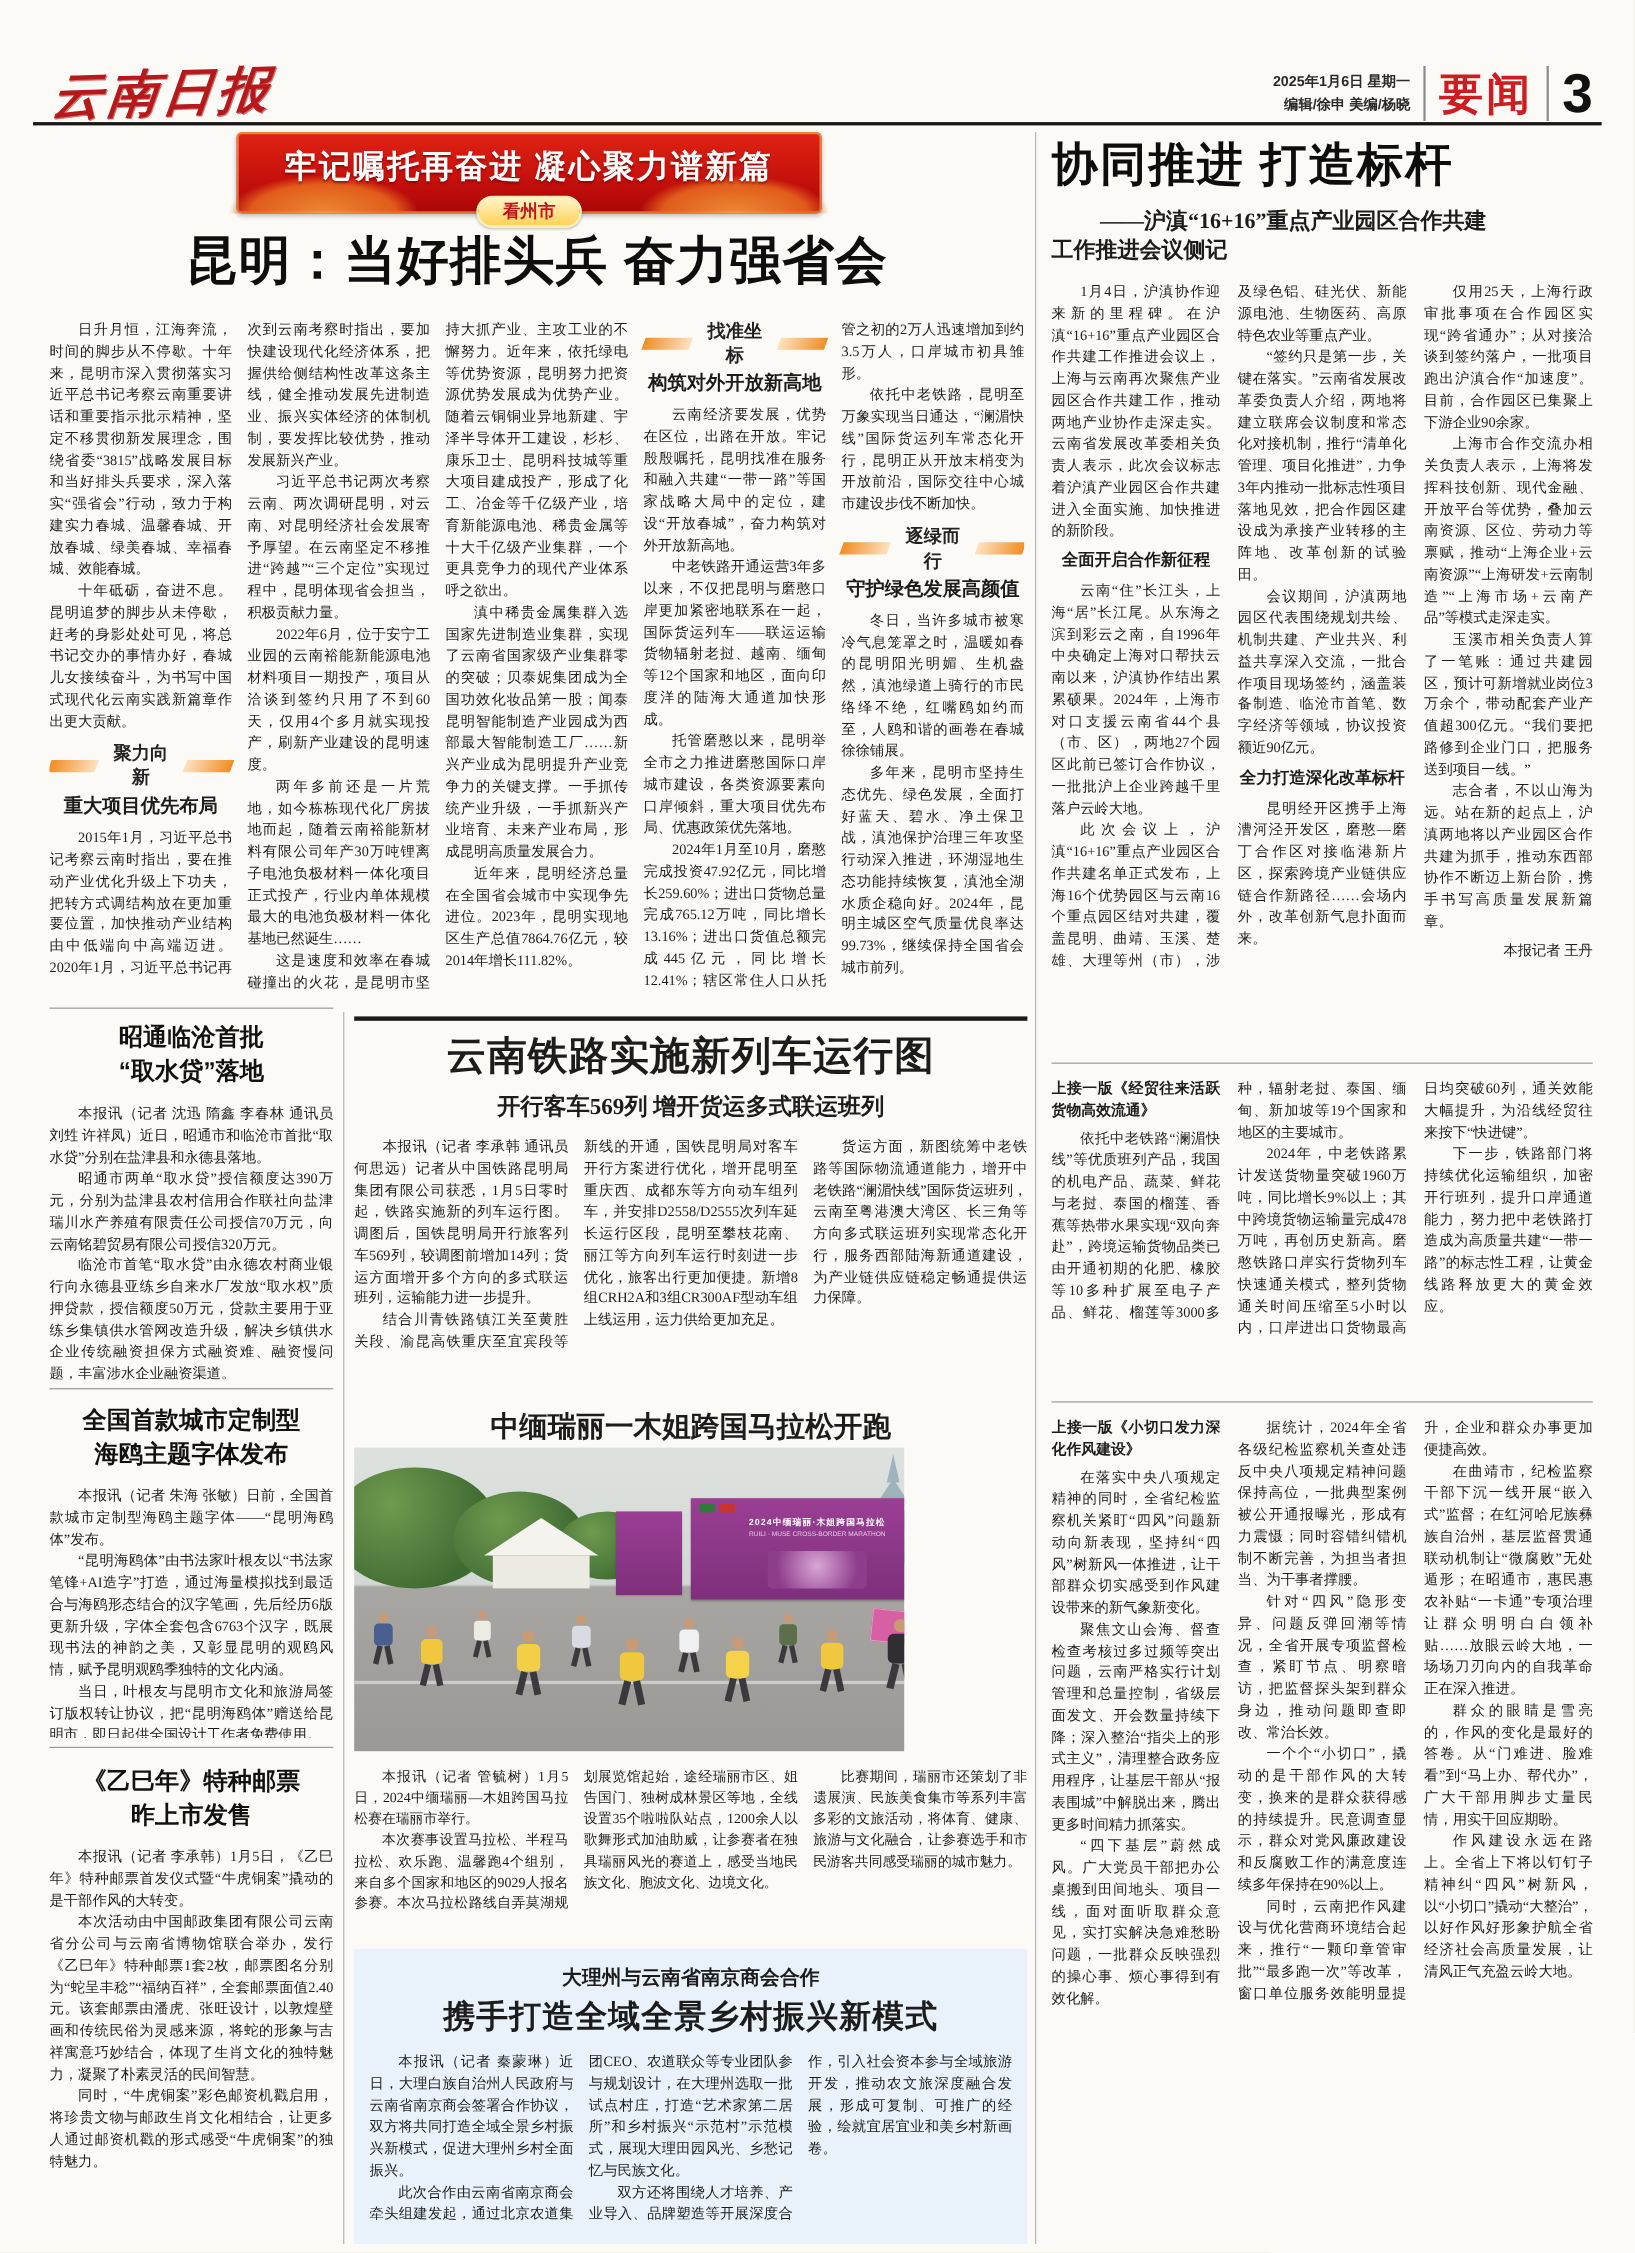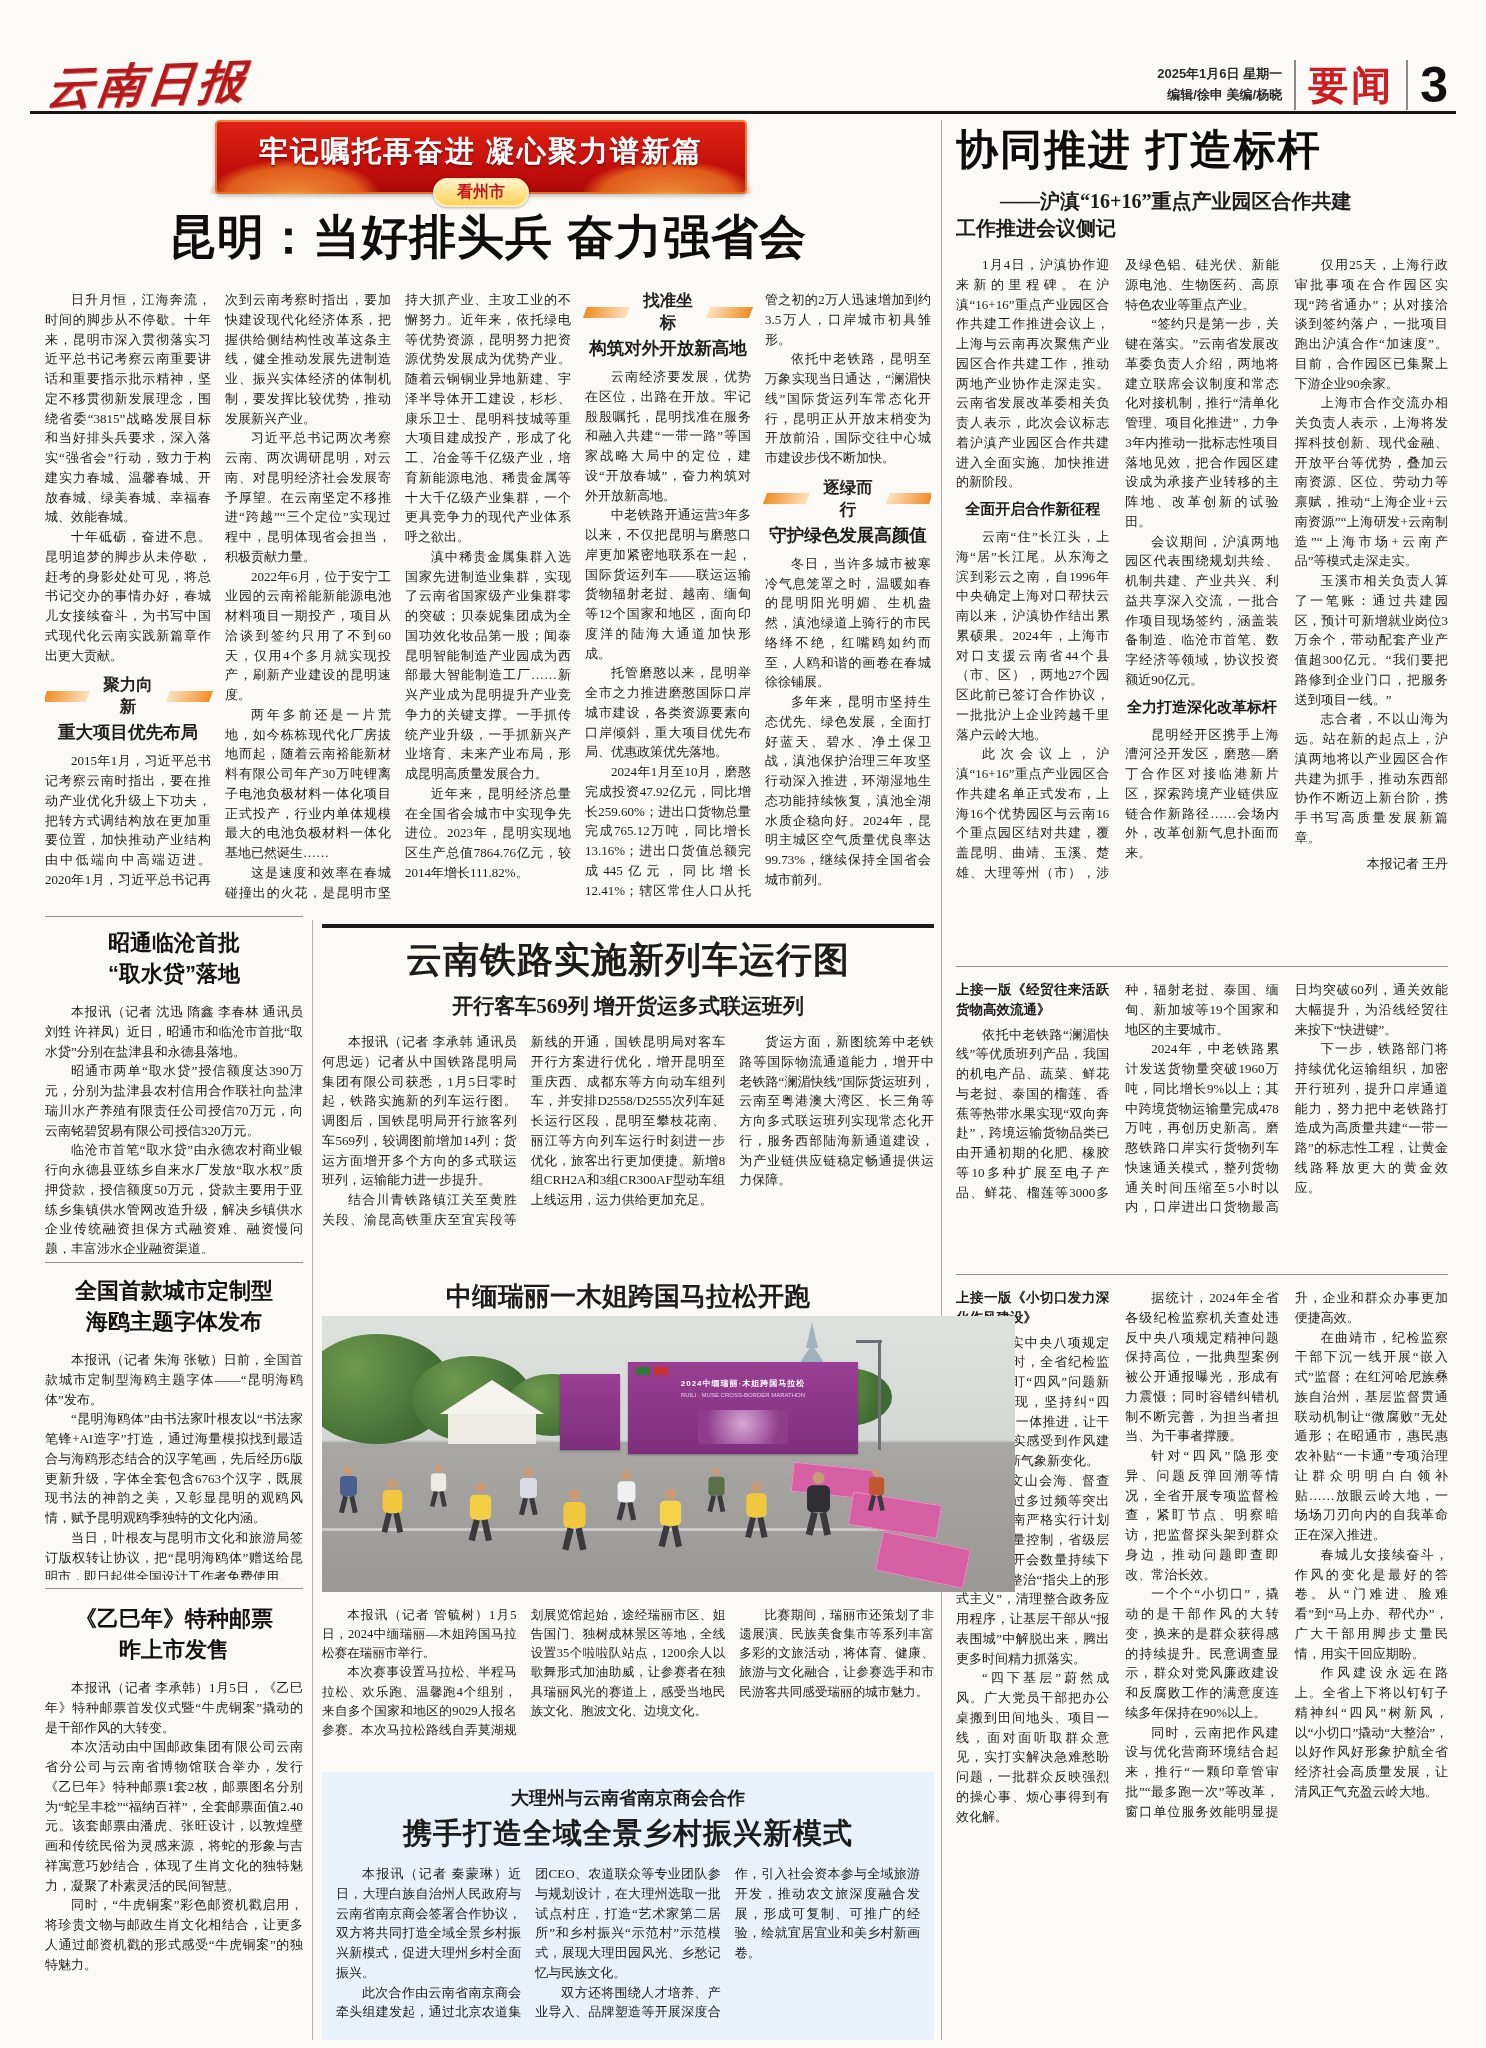--- a/index.html
+++ b/index.html
@@ -60,21 +60,21 @@
   .brief-head{left:45px;width:258px;text-align:center;font-size:22px;font-weight:900;line-height:1.4;
               font-family:"Liberation Sans","DejaVu Sans",sans-serif;color:#111;}
   .brief-body{left:45px;width:258px;overflow:hidden;}
   
   .rail{left:322px;top:936px;width:612px;}
   .rail-headline{text-align:center;font-size:36px;font-weight:900;letter-spacing:1px;}
   .rail-subhead{text-align:center;font-size:21px;font-weight:700;margin-top:7px;}
   .rail-body{margin-top:12px;height:214px;column-count:3;column-gap:14px;overflow:hidden;}
   
   .marathon-title{left:322px;top:1279px;width:612px;text-align:center;font-size:26px;font-weight:900;}
-  .photo{left:322px;top:1316px;width:693px;height:276px;overflow:hidden;background:linear-gradient(180deg,#dde2df 0%,#d3d8d4 45%,#a7a6a2 46%,#9a9996 100%);}
+  .photo{left:322px;top:1316px;width:500px;height:276px;overflow:hidden;background:linear-gradient(180deg,#dde2df 0%,#d3d8d4 45%,#a7a6a2 46%,#9a9996 100%);}
   .caption{left:322px;top:1606px;width:612px;height:158px;column-count:3;column-gap:14px;overflow:hidden;}
   .caption .para{font-size:12.6px;}
   
   .tree{position:absolute;border-radius:50%;background:radial-gradient(circle at 35% 30%,#6f9a4e,#3f6b33 70%);}
   .tent-roof{position:absolute;width:0;height:0;border-left:52px solid transparent;border-right:52px solid transparent;border-bottom:34px solid #f4f3ee;}
   .tent-body{position:absolute;background:#eceae2;}
   .board{position:absolute;background:linear-gradient(180deg,#9a3f94,#7e2f7c);box-shadow:0 1px 2px rgba(0,0,0,.3);}
   .board-title{position:absolute;left:0;right:0;top:16px;text-align:center;color:#fff;font-size:8px;font-weight:700;letter-spacing:1px;font-family:"Liberation Sans",sans-serif;}
   .board-sub{position:absolute;left:0;right:0;top:30px;text-align:center;color:#e6c9e4;font-size:6px;font-family:"Liberation Sans",sans-serif;}
   .pagoda{position:absolute;}
@@ -195,21 +195,21 @@
   <div class="abs jump" style="top:1288px;height:752px;">
       <p class="jlead">上接一版《小切口发力深化作风建设》</p>
       <p class="para">在落实中央八项规定精神的同时，全省纪检监察机关紧盯“四风”问题新动向新表现，坚持纠“四风”树新风一体推进，让干部群众切实感受到作风建设带来的新气象新变化。</p>
       <p class="para">聚焦文山会海、督查检查考核过多过频等突出问题，云南严格实行计划管理和总量控制，省级层面发文、开会数量持续下降；深入整治“指尖上的形式主义”，清理整合政务应用程序，让基层干部从“报表围城”中解脱出来，腾出更多时间精力抓落实。</p>
       <p class="para">“四下基层”蔚然成风。广大党员干部把办公桌搬到田间地头、项目一线，面对面听取群众意见，实打实解决急难愁盼问题，一批群众反映强烈的操心事、烦心事得到有效化解。</p>
       <p class="para">据统计，2024年全省各级纪检监察机关查处违反中央八项规定精神问题保持高位，一批典型案例被公开通报曝光，形成有力震慑；同时容错纠错机制不断完善，为担当者担当、为干事者撑腰。</p>
       <p class="para">针对“四风”隐形变异、问题反弹回潮等情况，全省开展专项监督检查，紧盯节点、明察暗访，把监督探头架到群众身边，推动问题即查即改、常治长效。</p>
       <p class="para">一个个“小切口”，撬动的是干部作风的大转变，换来的是群众获得感的持续提升。民意调查显示，群众对党风廉政建设和反腐败工作的满意度连续多年保持在90%以上。</p>
       <p class="para">同时，云南把作风建设与优化营商环境结合起来，推行“一颗印章管审批”“最多跑一次”等改革，窗口单位服务效能明显提升，企业和群众办事更加便捷高效。</p>
       <p class="para">在曲靖市，纪检监察干部下沉一线开展“嵌入式”监督；在红河哈尼族彝族自治州，基层监督贯通联动机制让“微腐败”无处遁形；在昭通市，惠民惠农补贴“一卡通”专项治理让群众明明白白领补贴……放眼云岭大地，一场场刀刃向内的自我革命正在深入推进。</p>
-      <p class="para">春城儿女接续奋斗，作风的变化是最好的答卷。从“门难进、脸难看”到“马上办、帮代办”，广大干部用脚步丈量民情，用实干回应期盼。</p>
+      <p class="para">群众的眼睛是雪亮的，作风的变化是最好的答卷。从“门难进、脸难看”到“马上办、帮代办”，广大干部用脚步丈量民情，用实干回应期盼。</p>
       <p class="para">作风建设永远在路上。全省上下将以钉钉子精神纠“四风”树新风，以“小切口”撬动“大整治”，以好作风好形象护航全省经济社会高质量发展，让清风正气充盈云岭大地。</p>
     </div>
 
   <div class="abs hr-thin" style="left:45px;top:916px;width:258px;"></div>
   <div class="abs brief-head" style="top:928px;">
     <div>昭通临沧首批</div>
     <div>“取水贷”落地</div>
   </div>
   <div class="abs brief-body" style="top:1002px;height:252px;">
       <p class="para">本报讯（记者 沈迅 隋鑫 李春林 通讯员 刘甡 许祥凤）近日，昭通市和临沧市首批“取水贷”分别在盐津县和永德县落地。</p>

